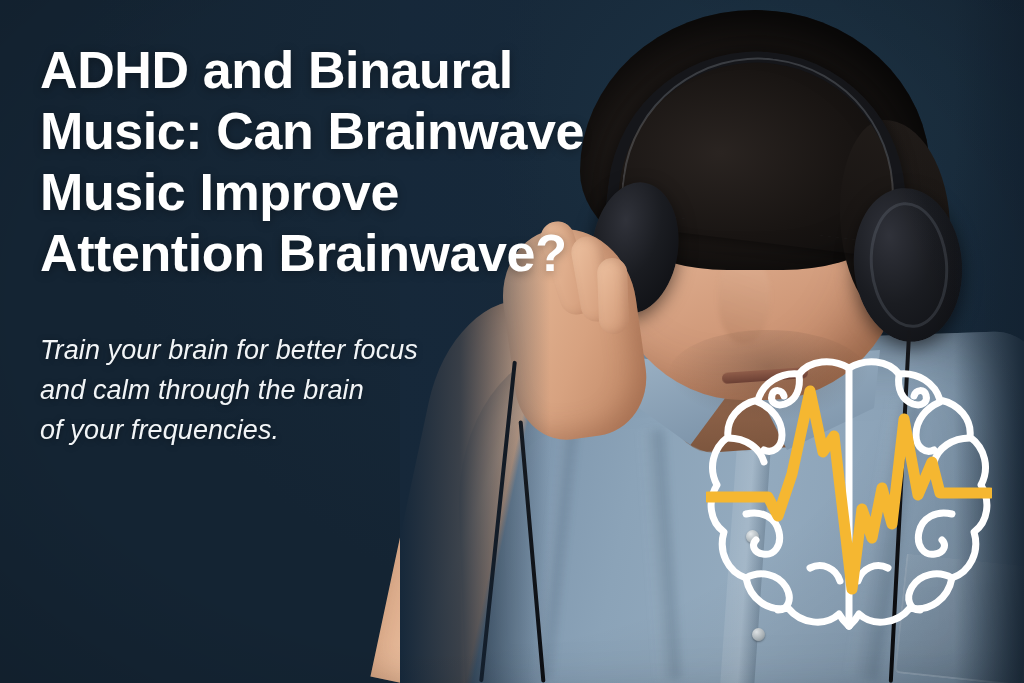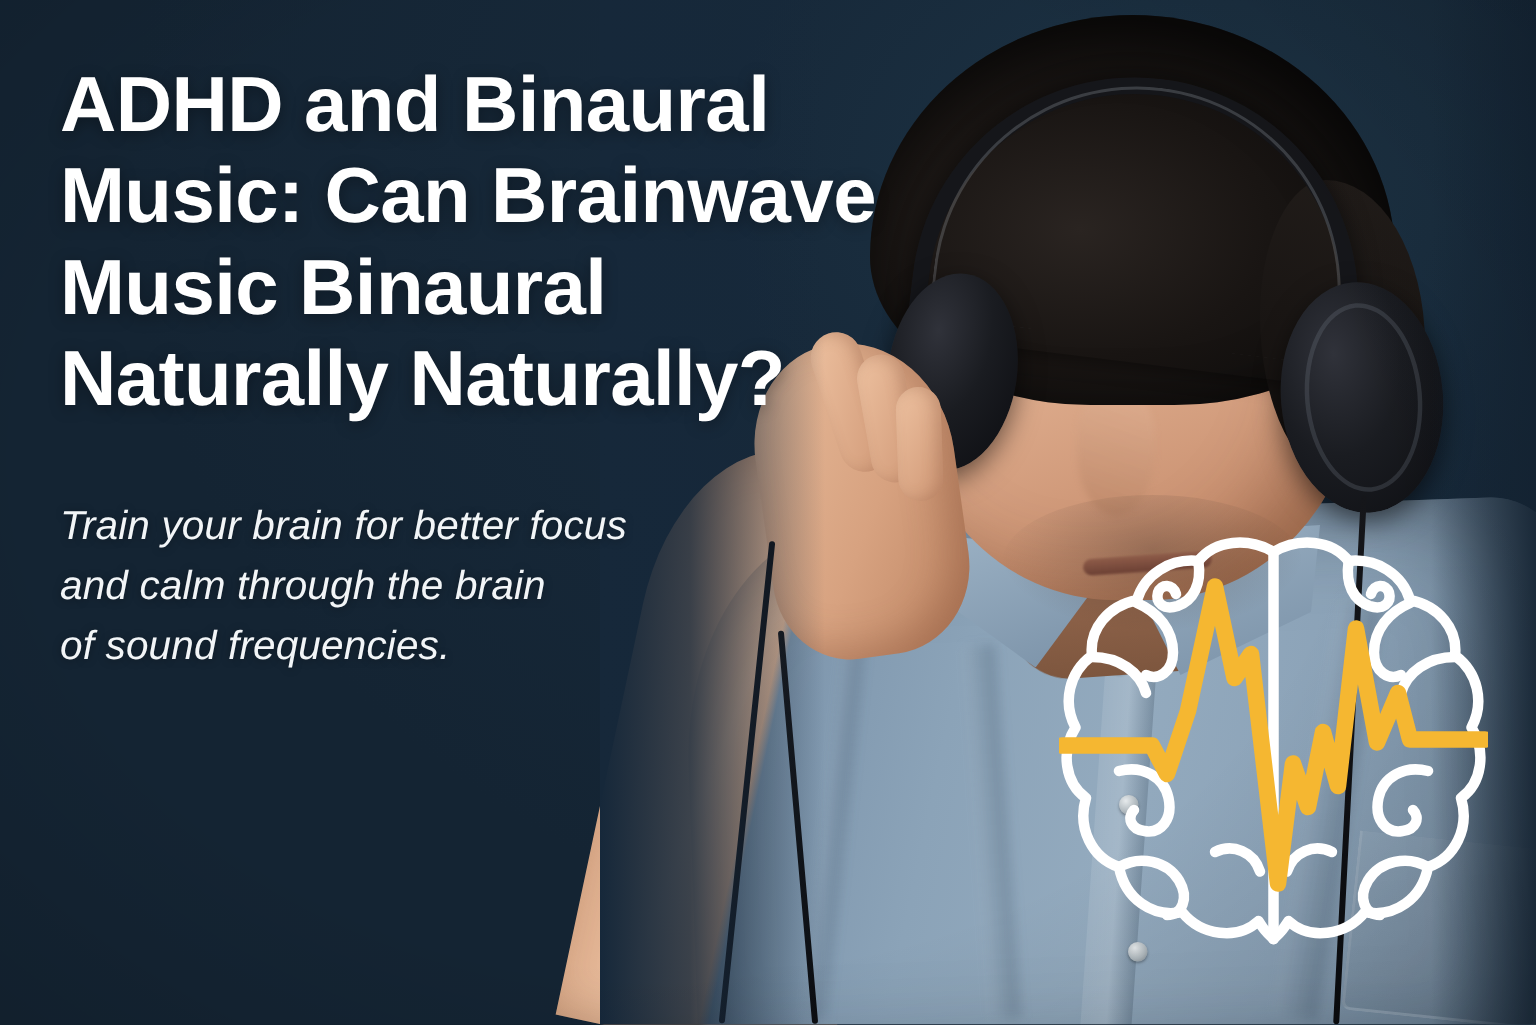--- a/index.html
+++ b/index.html
@@ -391,27 +391,27 @@
     <div class="photo-edge-fade"></div>
     <div class="photo-right-fade"></div>
   </div>
 
   <div class="bg-vignette"></div>
 
   <div class="text-block">
     <h1 class="headline">
       <span class="hl-line">ADHD and Binaural</span>
       <span class="hl-line">Music: Can Brainwave</span>
-      <span class="hl-line">Music Binaural</span>
-      <span class="hl-line">Naturally Naturally?</span>
+      <span class="hl-line">Music Improve</span>
+      <span class="hl-line">Attention Brainwave?</span>
     </h1>
     <p class="subhead">
       <span class="sb-line">Train your brain for better focus</span>
       <span class="sb-line">and calm through the brain</span>
-      <span class="sb-line">of sound frequencies.</span>
+      <span class="sb-line">of your frequencies.</span>
     </p>
   </div>
 
   <div class="brain-icon">
     <svg viewBox="0 0 286 290" fill="none" xmlns="http://www.w3.org/2000/svg">
       <g stroke="#ffffff" stroke-width="7" stroke-linecap="round" stroke-linejoin="round" fill="none">
 
         <path d="M143 12
                  C126 2 104 4 93 18
                  C74 16 57 27 52 44

